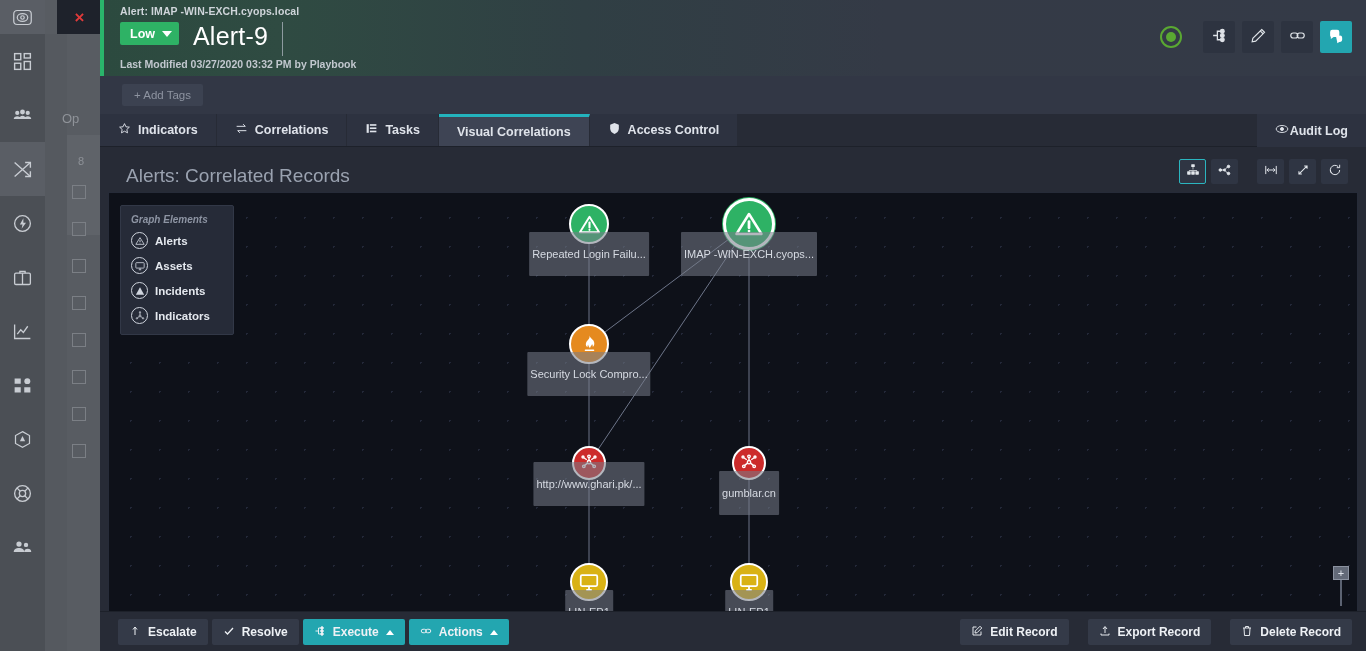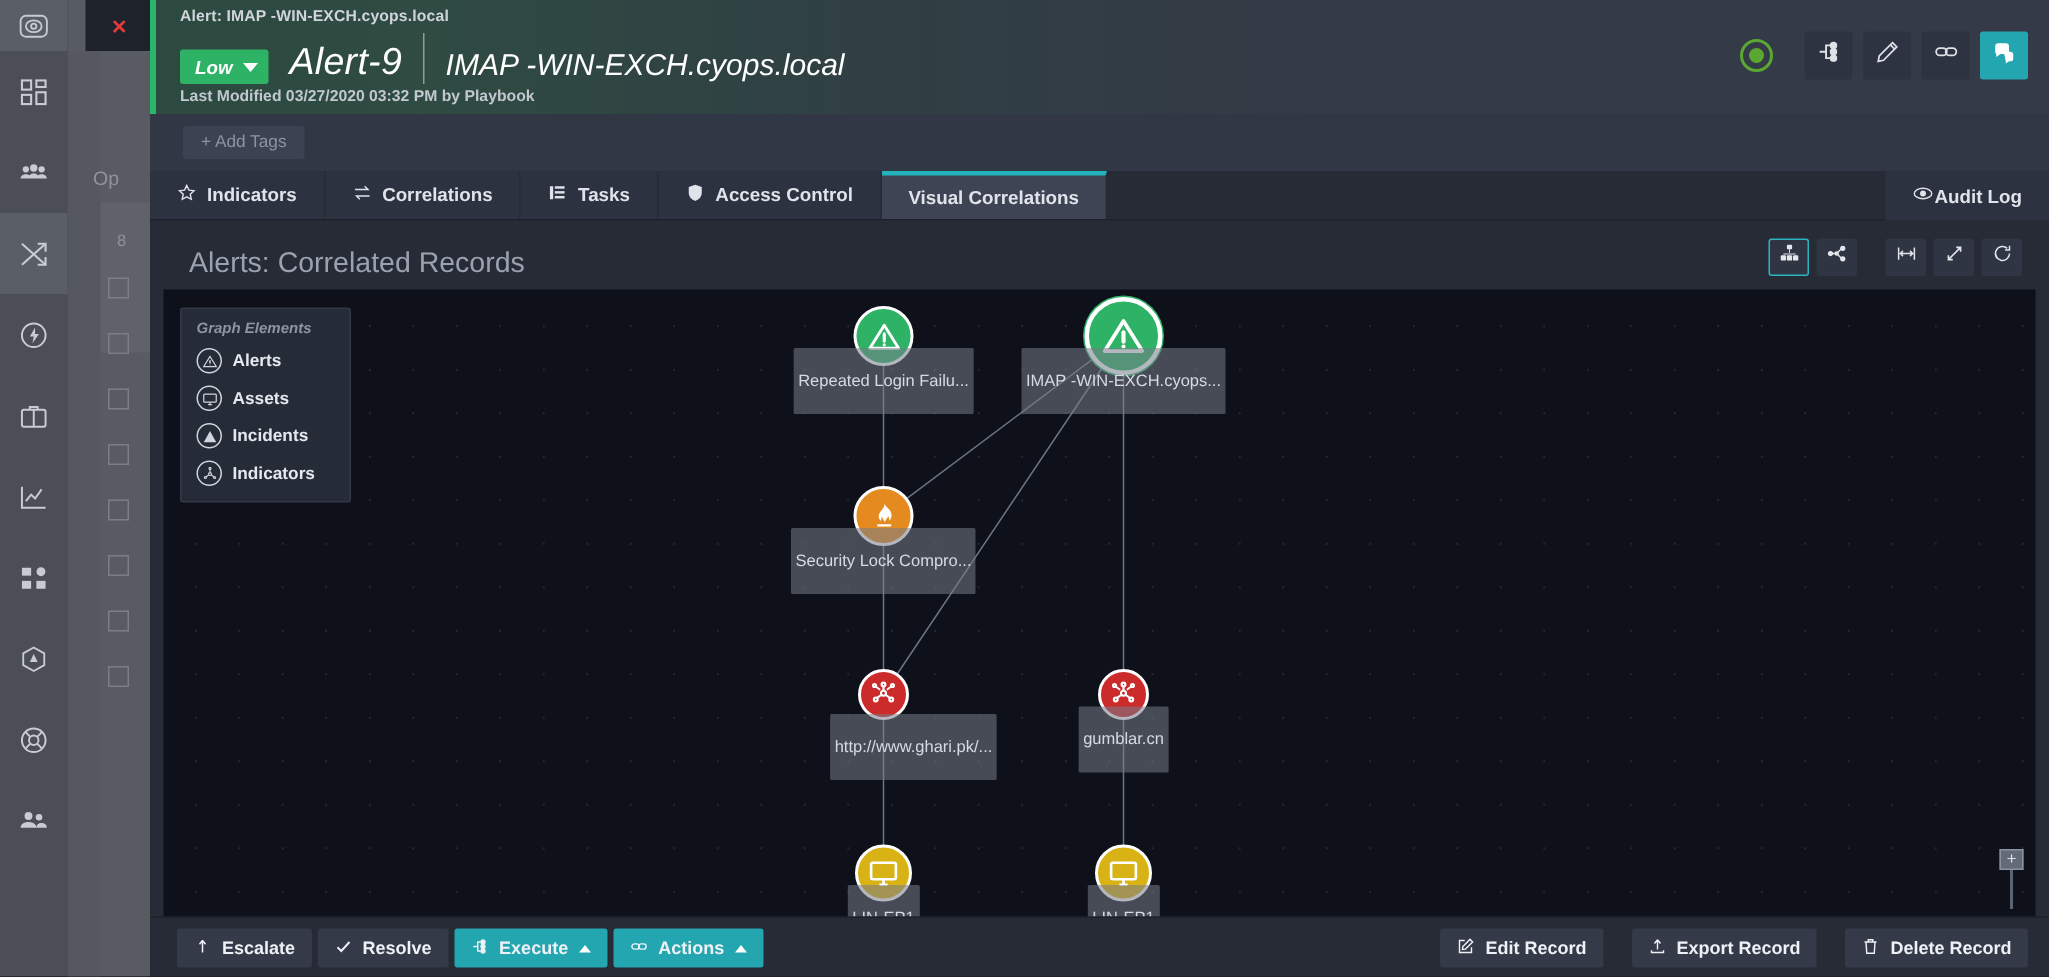--- a/index.html
+++ b/index.html
@@ -59,21 +59,21 @@
   
   #header {
     position: relative; height: 76px;
     background: linear-gradient(to right, #2c4a3f 0%, #2f4b42 14%, #303f44 38%, #343a46 62%, #343a47 100%);
     border-left: 4px solid #2ab56b;
   }
   #hdr-eyebrow {
     position:absolute; left: 16px; top: 5px;
     font-size: 10.5px; font-weight: bold; color: #cfd5da; letter-spacing: .1px;
   }
-  #hdr-main { position: absolute; left: 16px; top: 22px; display: flex; align-items: flex-end; font-style: italic; }
+  #hdr-main { position: absolute; left: 16px; top: 22px; display: flex; align-items: flex-start; }
   #sev-pill {
     background: #2eb265; color: #fff; font-size: 12.5px; font-weight: bold;
     padding: 4px 7px 4px 10px; border-radius: 2px; display:flex; align-items:center; gap:7px;
     height: 23px;
   }
   .caret-dn { width:0;height:0;border-left:5px solid transparent;border-right:5px solid transparent;border-top:6px solid #fff; }
   .caret-up { width:0;height:0;border-left:4px solid transparent;border-right:4px solid transparent;border-bottom:5px solid #fff; }
   #alert-id {
     color: #fff; font-size: 25px; margin-left: 14px; font-weight: 400; letter-spacing:.2px;
   }
@@ -328,21 +328,20 @@
 
     <div id="header">
       <div id="hdr-eyebrow">Alert: IMAP -WIN-EXCH.cyops.local</div>
       <div id="hdr-main">
         <div id="sev-pill">
           <span>Low</span>
           <span class="caret-dn"></span>
         </div>
         <div id="alert-id">Alert-9</div>
         <div id="hdr-div"></div>
-        <div id="alert-name">IMAP -WIN-EXCH.cyops.local</div>
       </div>
       <div id="hdr-sub">Last Modified 03/27/2020 03:32 PM by Playbook</div>
 
       <div id="hdr-actions">
         <div id="status-dot">
             <div class="inner"></div>
           </div>
         <div class="hdr-btn">
           <span>
             <svg viewBox="0 0 24 24" fill="none" stroke="currentColor" stroke-width="1.8">
@@ -405,30 +404,30 @@
         <span>
           <svg viewBox="0 0 24 24" fill="currentColor">
               <rect x="3" y="4" width="4" height="16"></rect>
               <rect x="9" y="4" width="12" height="3"></rect>
               <rect x="9" y="10" width="12" height="3"></rect>
               <rect x="9" y="16" width="12" height="3"></rect>
             </svg>
         </span>
         <span>Tasks</span>
       </div>
+      <div class="tab active">
+        <span>Visual Correlations</span>
+      </div>
       <div class="tab">
         <span>
           <svg viewBox="0 0 24 24" fill="currentColor">
               <path d="M12 2l8 3v7c0 5-3.5 8.5-8 10-4.5-1.5-8-5-8-10V5z"></path>
             </svg>
         </span>
         <span>Access Control</span>
-      </div>
-      <div class="tab active">
-        <span>Visual Correlations</span>
       </div>
       <div id="audit">
         <span>
           <svg viewBox="0 0 24 24" fill="none" stroke="currentColor" stroke-width="1.6">
               <ellipse cx="12" cy="12" rx="10" ry="6"></ellipse>
               <circle cx="12" cy="12" r="2.6" fill="currentColor"></circle>
             </svg>
         </span>
         <span>Audit Log</span>
       </div>
@@ -540,21 +539,21 @@
                     <path d="M12 9V5.3M13.7 12.2l3.6 2.7M10.3 12.2l-3.6 2.7"></path>
                     <circle cx="12" cy="4" r="1.5"></circle>
                     <circle cx="18.2" cy="16" r="1.5"></circle>
                     <circle cx="5.8" cy="16" r="1.5"></circle>
                     <path d="M18.2 5.6l-3.5 2.6M5.8 5.6l3.5 2.6" stroke-width="1.4"></path>
                     <circle cx="19.2" cy="4.8" r="1.2"></circle>
                     <circle cx="4.8" cy="4.8" r="1.2"></circle>
                   </svg>
                 </span>
               </div>
-              <div class="nlabel" style="top: 30px; margin-left: 20px;">http://www.ghari.pk/...</div>
+              <div class="nlabel" style="top: 16px;">http://www.ghari.pk/...</div>
             </div>
             <div class="node" style="left: 640px; top: 270px;">
               <div class="circ" style="width: 34px; height: 34px; background: rgb(204, 43, 43);">
                 <span style="width: 20px; height: 20px; display: block;">
                   <svg viewBox="0 0 24 24" fill="none" stroke="#fff" stroke-width="1.7" style="width: 100%; height: 100%; display: block;">
                     <circle cx="12" cy="11" r="2"></circle>
                     <path d="M12 9V5.3M13.7 12.2l3.6 2.7M10.3 12.2l-3.6 2.7"></path>
                     <circle cx="12" cy="4" r="1.5"></circle>
                     <circle cx="18.2" cy="16" r="1.5"></circle>
                     <circle cx="5.8" cy="16" r="1.5"></circle>

